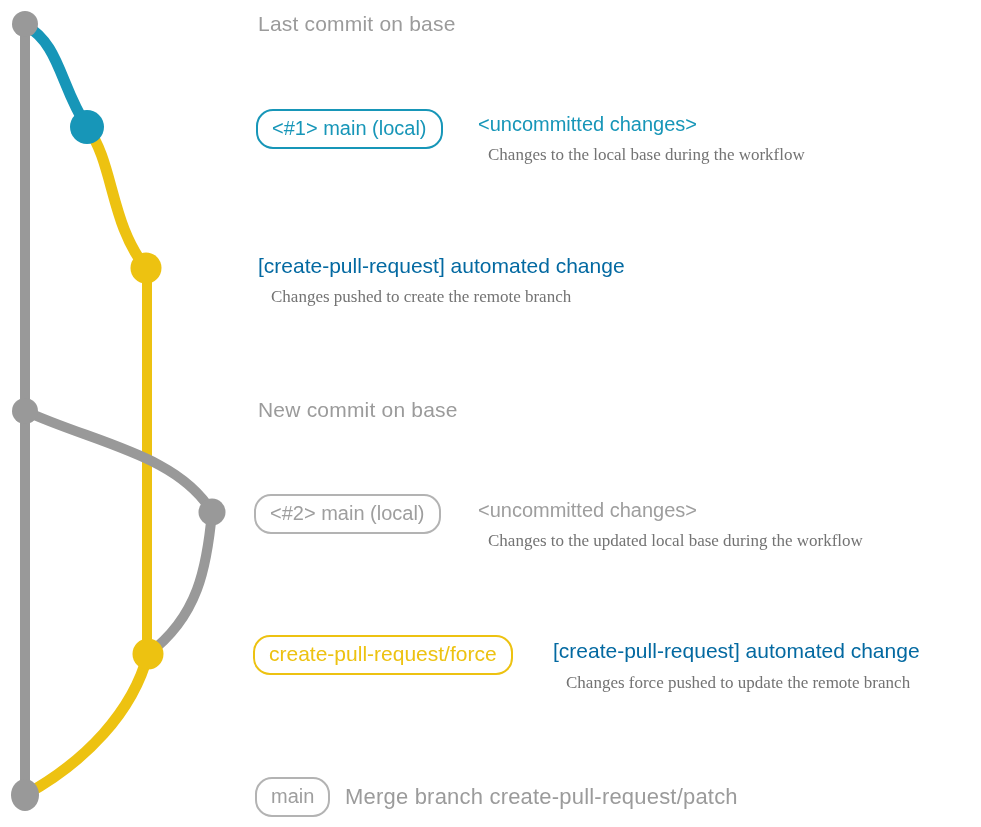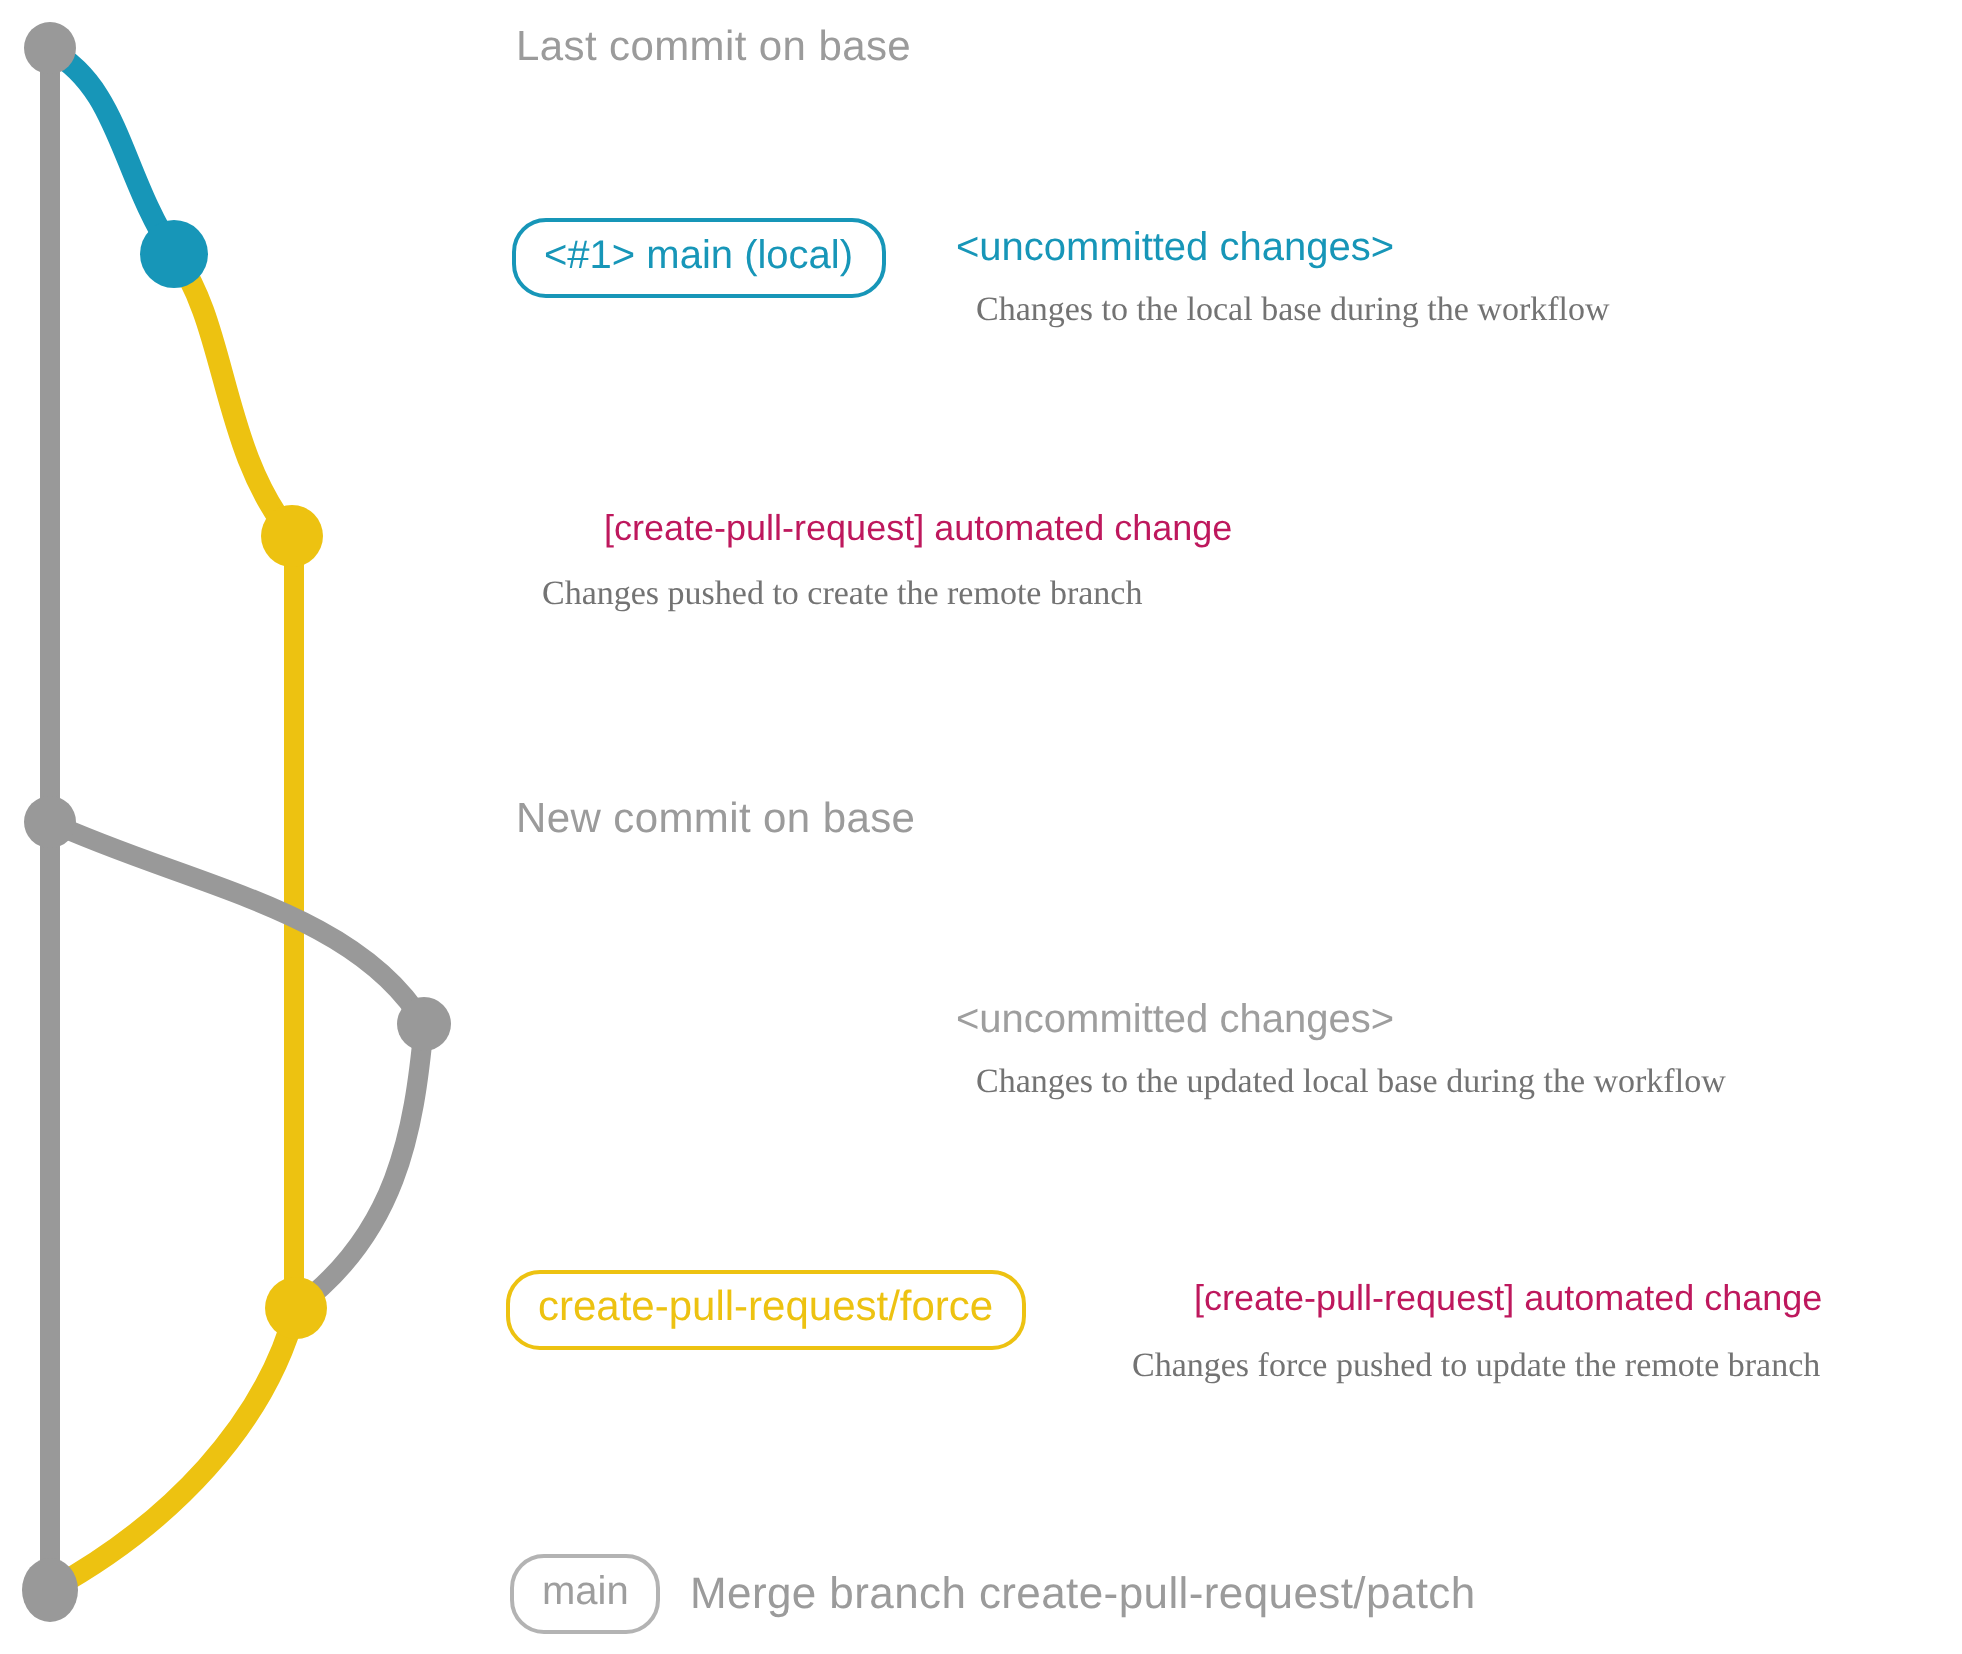--- a/index.html
+++ b/index.html
@@ -30,21 +30,21 @@
     line-height: 24px;
     background: #ffffff;
   }
   .pill-blue { color: #1796b8; border-color: #1796b8; }
   .pill-gray { color: #9e9e9e; border-color: #b3b3b3; }
   .pill-yellow { color: #edc211; border-color: #edc211; font-size: 21px; }
 
   .note { font-size: 20px; }
   .note-blue { color: #1796b8; }
   .note-gray { color: #9e9e9e; }
-  .note-yellow { color: #be185d; font-size: 18px; margin-left: 44px; }
+  .note-yellow { color: #0369a1; font-size: 21px; }
 
   .desc {
     font-family: "Liberation Serif", serif;
     font-size: 17px;
     color: #737373;
   }
 </style>
 </head>
 <body>
 
@@ -79,20 +79,21 @@
 
   <div class="abs pill pill-blue" style="left:256px; top:109px;">&lt;#1&gt; main (local)</div>
   <div class="abs note note-blue" style="left:478px; top:113px;">&lt;uncommitted changes&gt;</div>
   <div class="abs desc" style="left:488px; top:145px;">Changes to the local base during the workflow</div>
 
   <div class="abs note note-yellow" style="left:258px; top:254px;">[create-pull-request] automated change</div>
   <div class="abs desc" style="left:271px; top:287px;">Changes pushed to create the remote branch</div>
 
   <div class="abs heading" style="left:258px; top:398px;">New commit on base</div>
 
+  <div class="abs pill pill-gray" style="left:254px; top:494px;">&lt;#2&gt; main (local)</div>
   <div class="abs note note-gray" style="left:478px; top:499px;">&lt;uncommitted changes&gt;</div>
   <div class="abs desc" style="left:488px; top:531px;">Changes to the updated local base during the workflow</div>
 
   <div class="abs pill pill-yellow" style="left:253px; top:635px;">create-pull-request/force</div>
   <div class="abs note note-yellow" style="left:553px; top:639px;">[create-pull-request] automated change</div>
   <div class="abs desc" style="left:566px; top:673px;text-align:center;">Changes force pushed to update the remote branch</div>
 
   <div class="abs pill pill-gray" style="left:255px; top:777px;">main</div>
   <div class="abs heading" style="left:345px; top:784px; font-size:22px;">Merge branch create-pull-request/patch</div>
 

